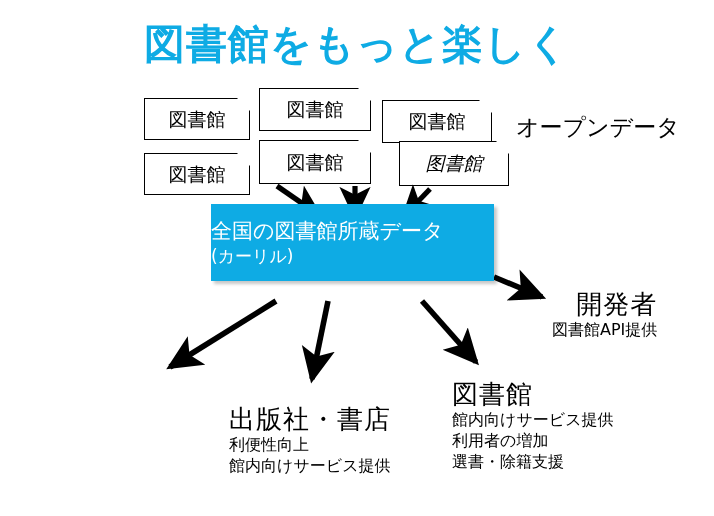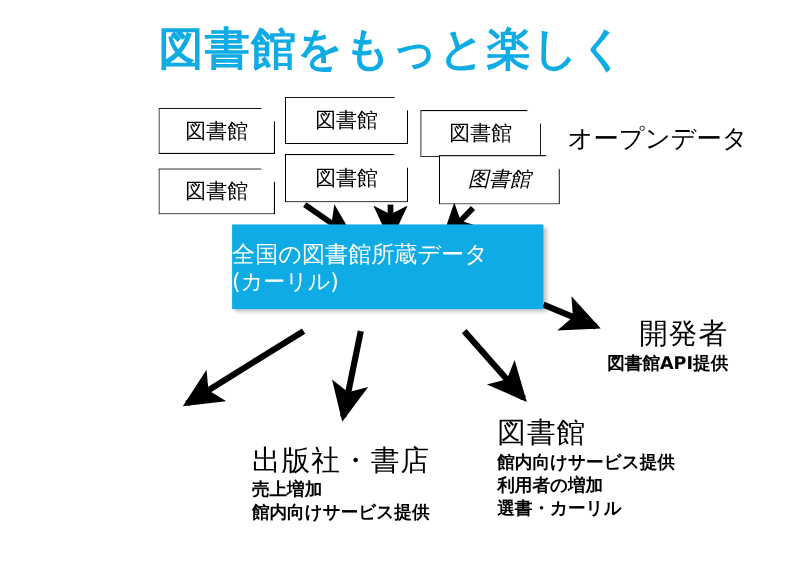--- a/index.html
+++ b/index.html
@@ -79,42 +79,41 @@
     justify-content: center;
     color: #ffffff;
     box-sizing: border-box;
   }
   #central-box .l1 {
     font-size: 21px;
     line-height: 26px;
     white-space: nowrap;
   }
   #central-box .l2 {
-    font-size: 20px;
+    font-size: 17px;
     line-height: 24px;
     white-space: nowrap;
   }
 
   
   .plainlabel {
     position: absolute;
     color: #000000;
     white-space: nowrap;
   }
   .heading {
     font-size: 26px;
     line-height: 30px;
     letter-spacing: 1px;
     white-space: nowrap;
   }
   .sub {
     font-size: 16px;
     line-height: 21px;
     white-space: nowrap;
-    font-weight: bold;
   }
   #opendata-label {
     left: 516px;
     top: 113px;
     font-size: 23px;
     line-height: 28px;
   }
 
   
   #arrows {
@@ -179,24 +178,24 @@
   </div>
 
   <div class="plainlabel" style="left:552px; top:289px;text-align:right;">
     <div class="heading">開発者</div>
     <div class="sub">図書館API提供</div>
   </div>
 
 
   <div class="plainlabel" style="left:229px; top:404px;">
     <div class="heading">出版社・書店</div>
-    <div class="sub">売上増加</div>
+    <div class="sub">利便性向上</div>
     <div class="sub">館内向けサービス提供</div>
   </div>
 
   <div class="plainlabel" style="left:452px; top:379px;">
     <div class="heading">図書館</div>
     <div class="sub">館内向けサービス提供</div>
     <div class="sub">利用者の増加</div>
-    <div class="sub">選書・カーリル</div>
+    <div class="sub">選書・除籍支援</div>
   </div>
 
 </div>
 
 </body></html>

